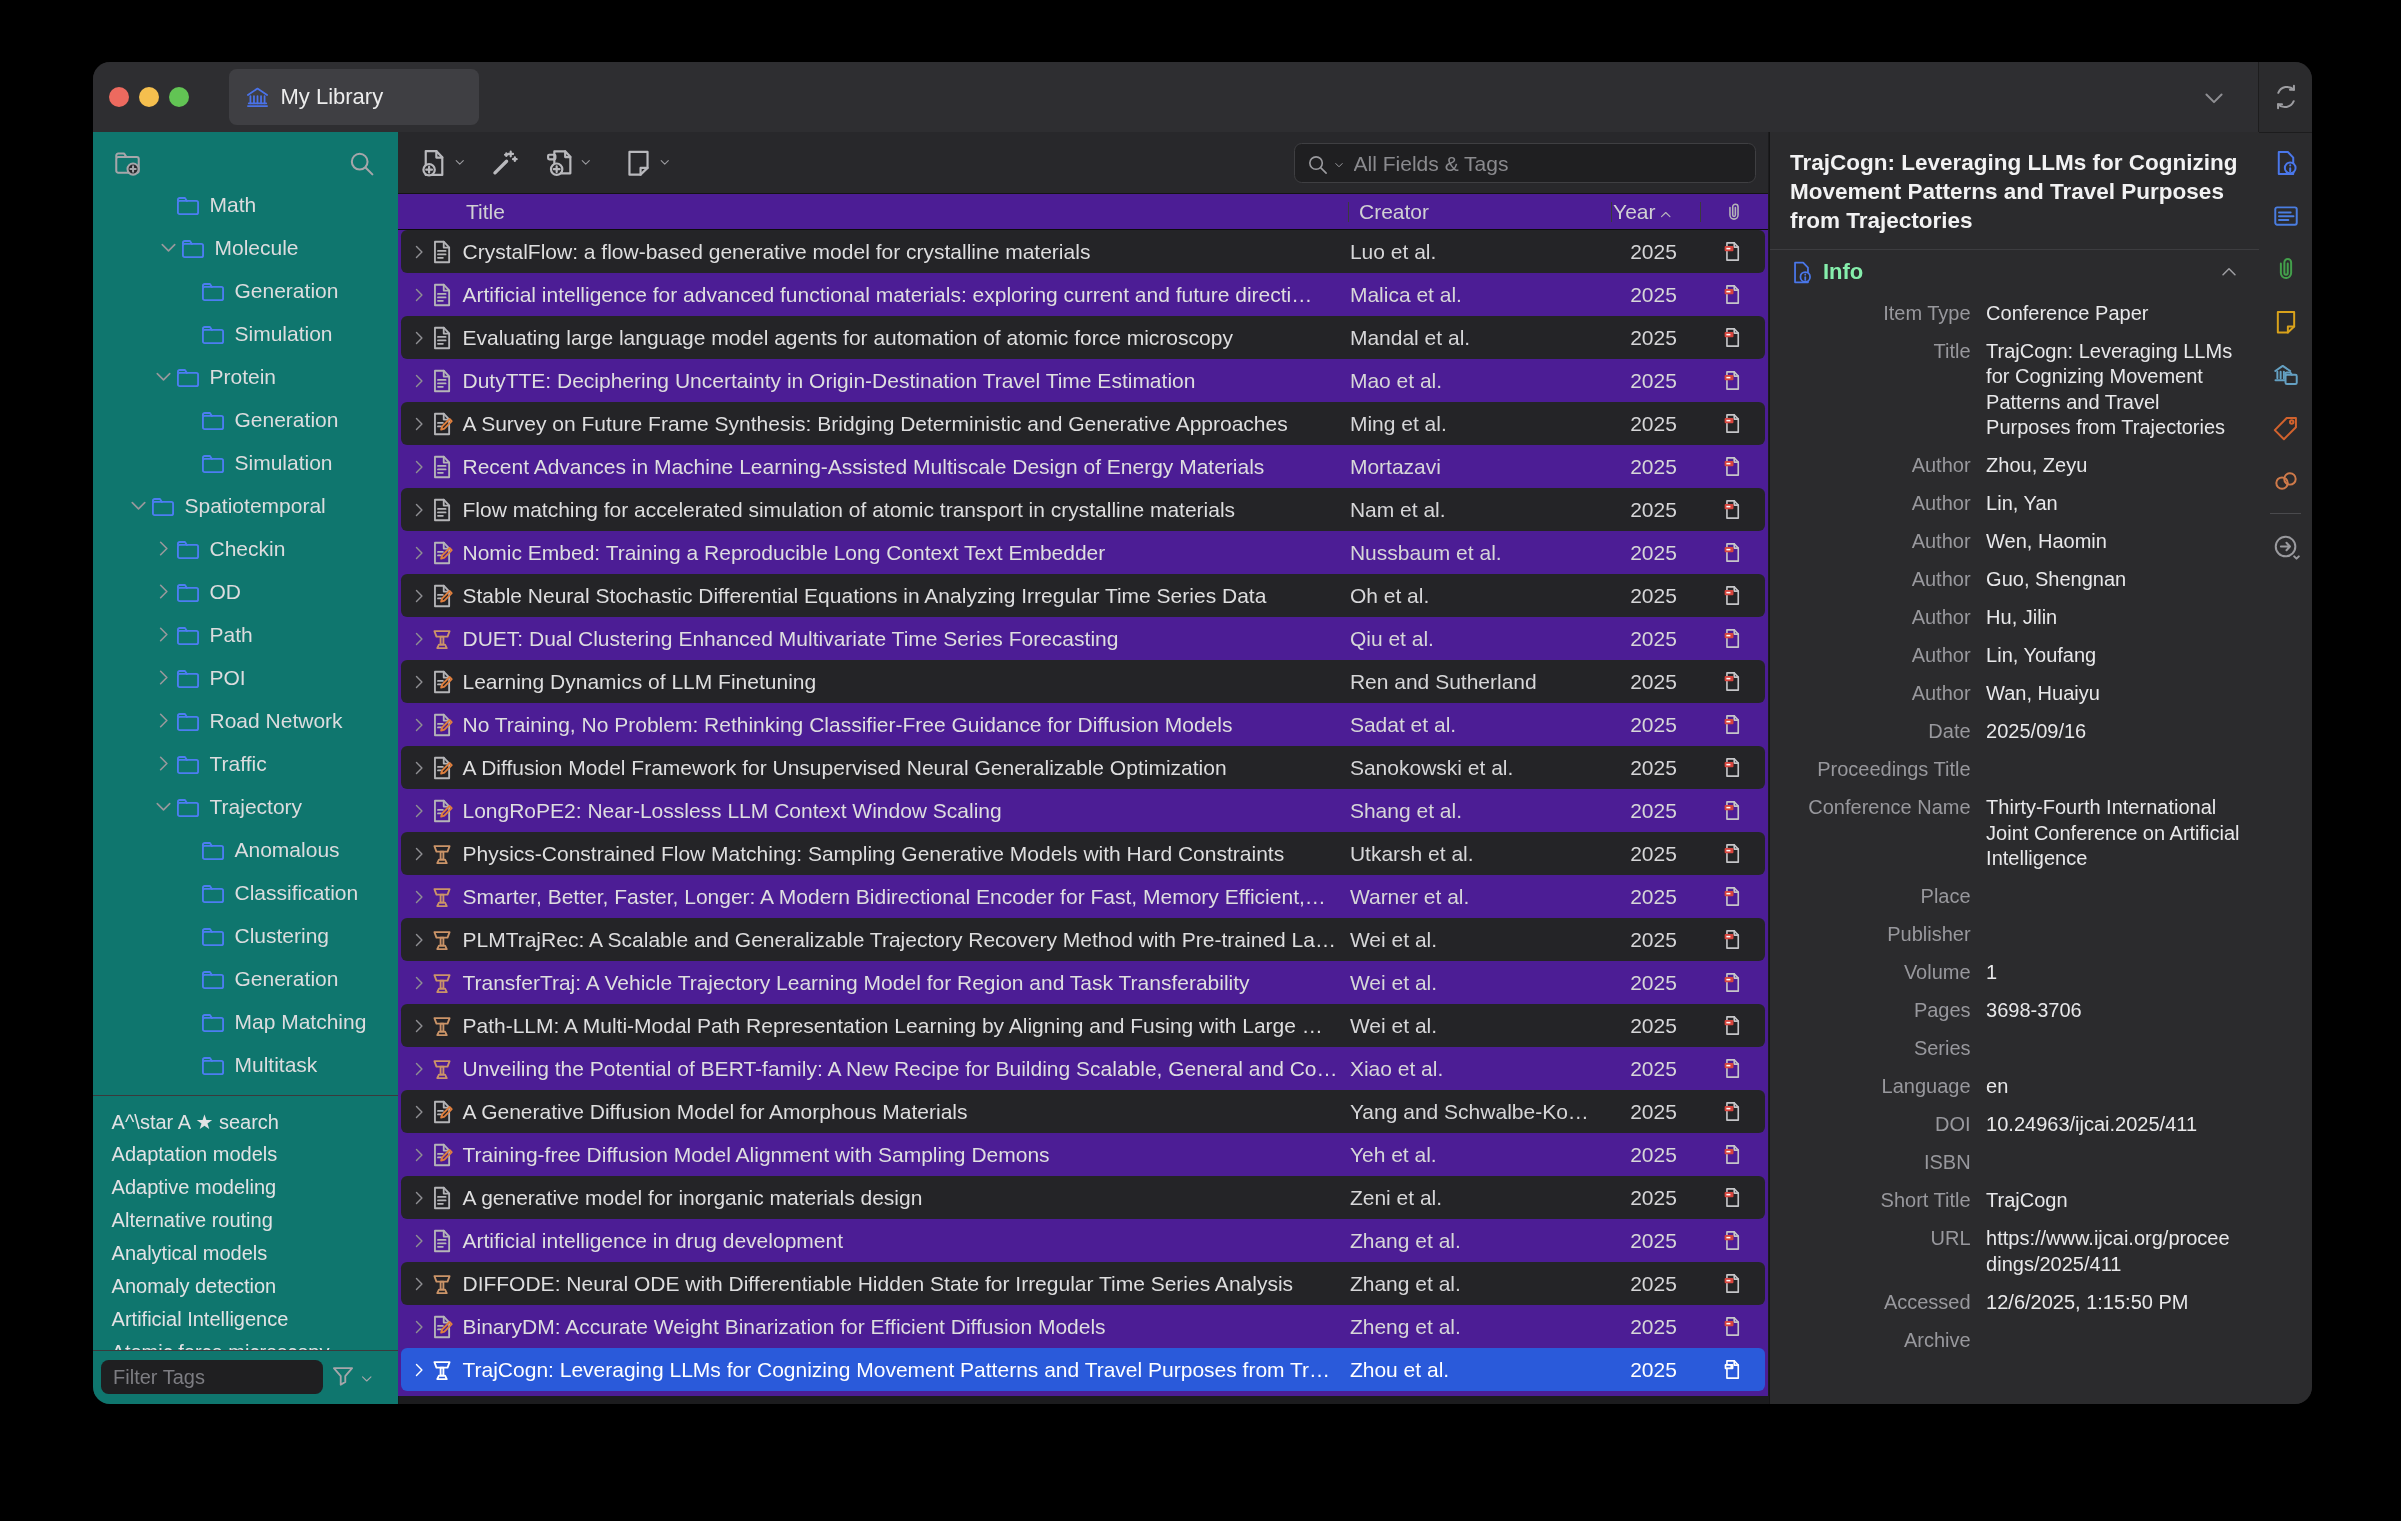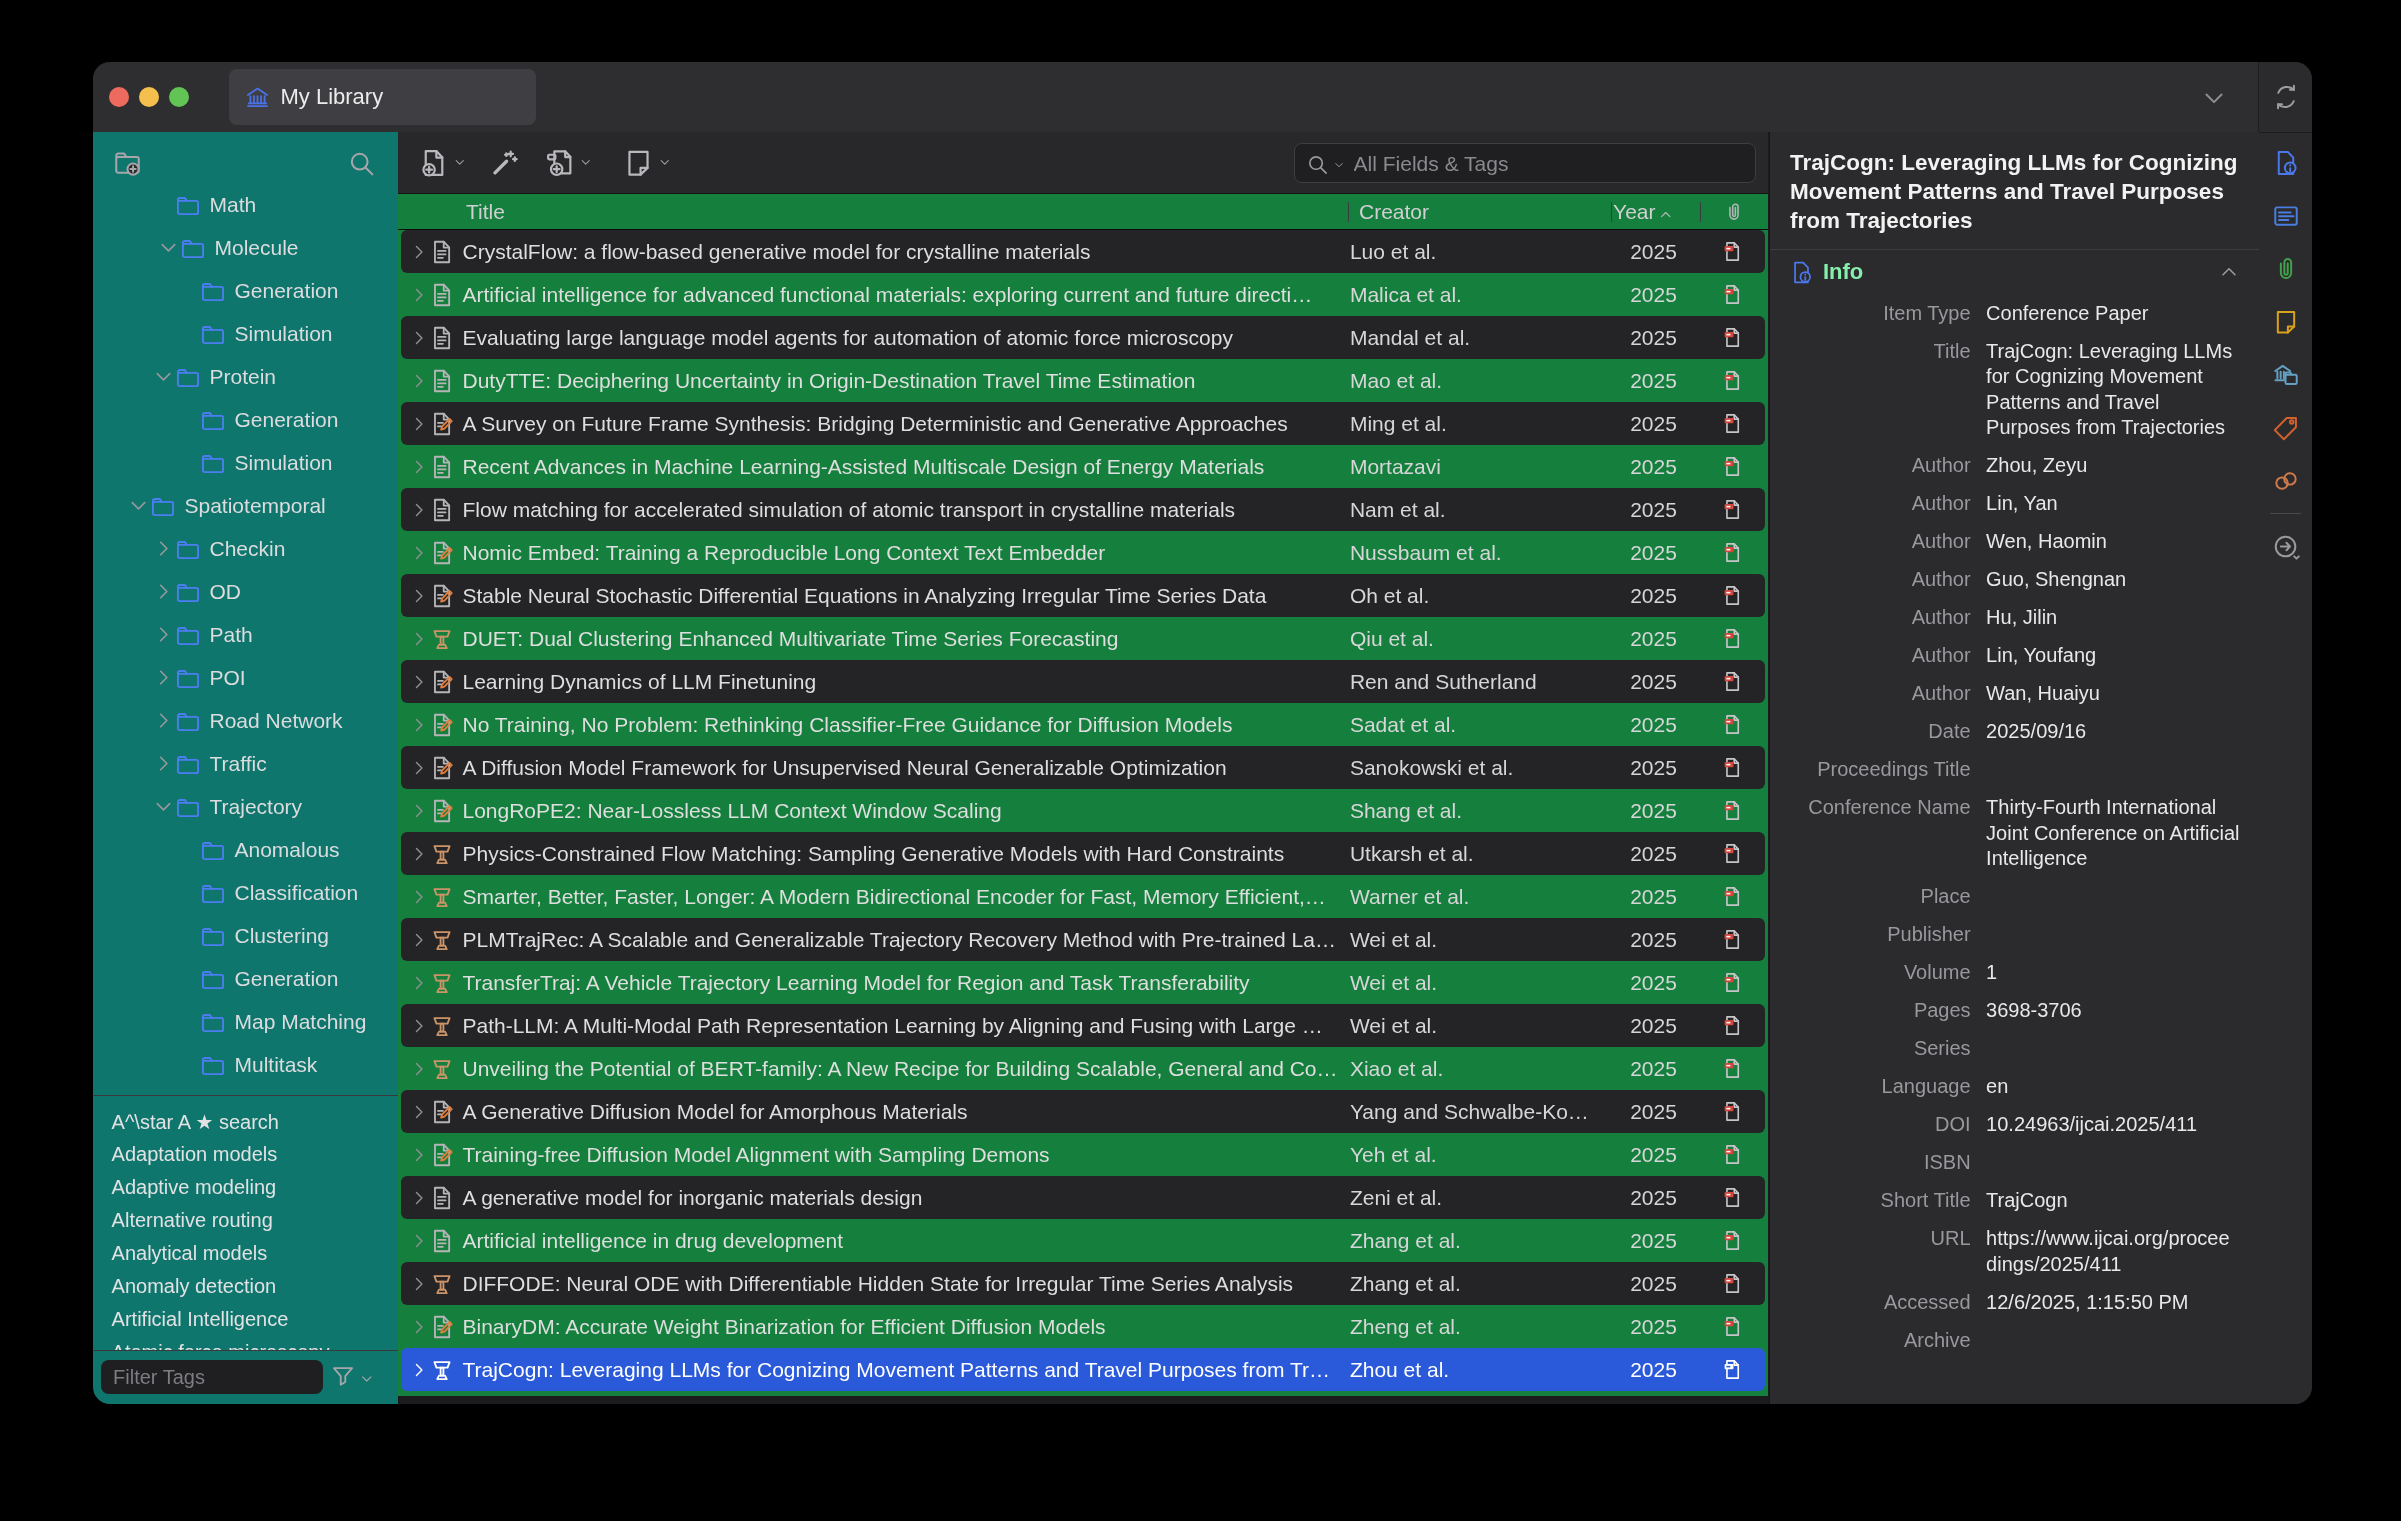--- a/index.html
+++ b/index.html
@@ -9,21 +9,21 @@
           background:#1c1c1e;border-radius:17px;overflow:hidden;}
   svg{fill:none;stroke:currentColor;stroke-width:1.7;stroke-linecap:round;stroke-linejoin:round;}
   .ic{display:inline-block;vertical-align:middle;flex:none;}
 
   
   .titlebar{position:absolute;left:0;top:0;right:53px;height:70px;background:#2e2e31;
             border-bottom:0.8px solid #1c1c1d;}
   .lights{position:absolute;left:15.5px;top:0;height:70px;display:flex;align-items:center;gap:10px;}
   .light{width:20px;height:20px;border-radius:50%;border:none;padding:0;}
   .light.red{background:#ed6a5f;}.light.yellow{background:#f5bf4e;}.light.green{background:#62c454;}
-  .tab{position:absolute;left:136px;top:7px;width:307px;height:56px;background:#3f3f43;
+  .tab{position:absolute;left:136px;top:7px;width:250px;height:56px;background:#3f3f43;
        border-radius:7.7px;display:flex;align-items:center;padding-left:15.5px;gap:11px;box-sizing:border-box;}
   .tab .ic{width:25px;height:25px;color:#4a72e8;}
   .tab-label{font-size:22px;color:#ececec;}
   .pane-collapse{position:absolute;right:31px;top:22px;width:28px;height:28px;color:#8f8f93;}
 
   
   .iconstrip{position:absolute;right:0;top:0;width:53px;height:100%;background:#2b2b2d;
              border-left:0.8px solid #1d1d1e;}
   .iconstrip .sync{position:absolute;left:50%;top:35px;transform:translate(-50%,-50%);
                    width:28px;height:28px;color:#9d9da1;}
@@ -52,21 +52,21 @@
   .taglabel{font-size:20px;color:#e2e2e4;white-space:nowrap;}
   .filterbar{position:absolute;left:0;bottom:0;right:0;height:53px;border-top:0.8px solid #3a3a3c;}
   .filterbar input{position:absolute;left:7.7px;top:9.3px;width:222px;height:34px;background:#1f1f21;
                    border:none;border-radius:7.7px;color:#e5e5e7;font-size:20px;padding:0 12.4px;
                    box-sizing:border-box;font-family:inherit;outline:none;}
   .filterbar input::placeholder{color:#7d7d82;}
   .filterbar .funnel{position:absolute;left:237px;top:12.4px;width:26px;height:26px;color:#a6a6aa;}
   .filterbar .fchev{position:absolute;left:266px;top:20px;width:15.5px;height:15.5px;color:#a6a6aa;}
 
   
-  .main{position:absolute;left:305px;top:70px;width:1370px;bottom:8px;background:#15803d;}
+  .main{position:absolute;left:305px;top:70px;width:1370px;bottom:8px;background:#4c1d95;}
   .main-toolbar{position:absolute;left:0;top:0;width:100%;height:62px;background:#28282b;
                 border-bottom:0.8px solid #141415;box-sizing:border-box;}
   .main-toolbar .tbtn{position:absolute;top:50%;transform:translateY(-50%);display:flex;align-items:center;
                       background:none;border:none;color:#b9b9bd;padding:0;gap:3.1px;}
   .main-toolbar .tbtn .ic{width:31px;height:31px;}
   .main-toolbar .tbtn .mchev{width:15.5px;height:15.5px;color:#9b9b9f;}
   .searchbox{position:absolute;right:12.4px;top:11px;width:462px;height:40px;background:#1f1f21;
              border:0.8px solid #3f3f42;border-radius:7.7px;box-sizing:border-box;}
   .searchbox .mag{position:absolute;left:11px;top:8.5px;width:23px;height:23px;color:#9b9b9f;}
   .searchbox .schev{position:absolute;left:37px;top:14px;width:14px;height:14px;color:#9b9b9f;}

